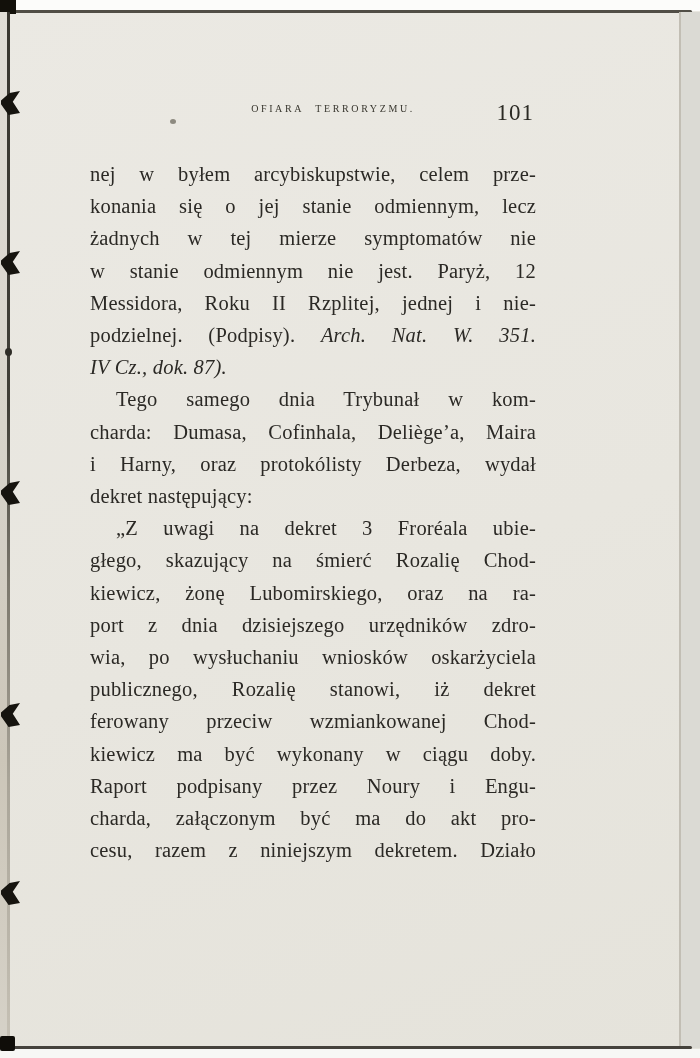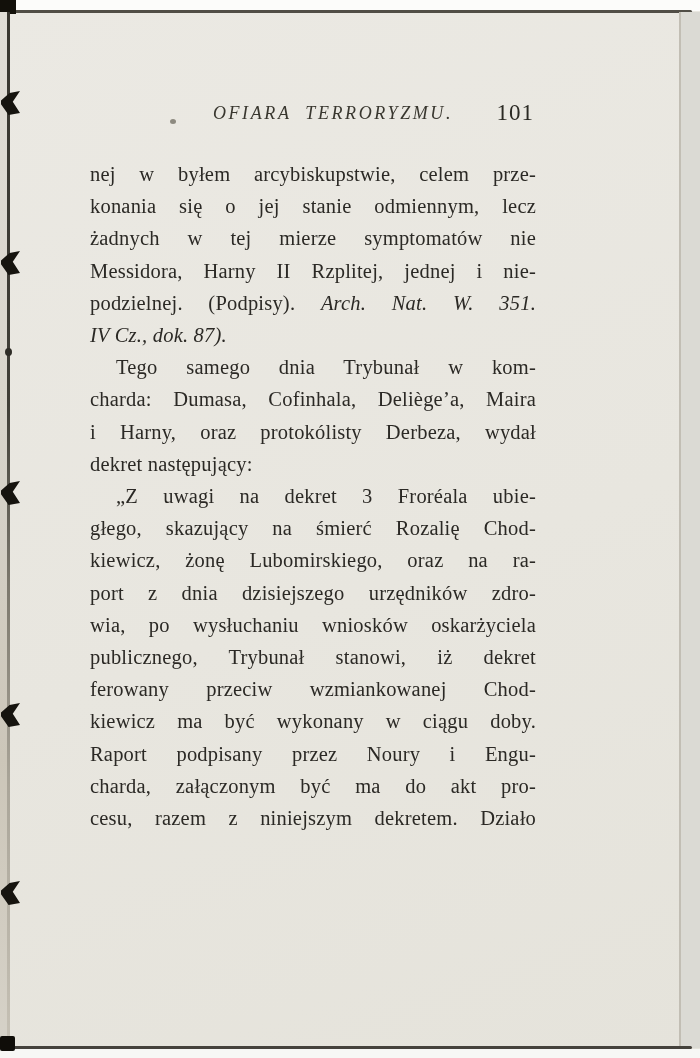--- a/index.html
+++ b/index.html
@@ -21,22 +21,22 @@
   .right-rule{position:absolute;left:679px;top:12px;width:2px;height:1036px;background:#c2beb4;}
   .right-strip{position:absolute;left:681px;top:12px;width:19px;height:1036px;background:#dbdad4;}
   .bottom-rule{position:absolute;left:0;top:1046px;width:692px;height:3px;background:#45423c;border-radius:2px;}
   .bottom-strip{position:absolute;left:0;top:1049px;width:700px;height:9px;background:#f7f7f5;}
   .bottom-corner-mark{position:absolute;left:0;top:1036px;width:15px;height:15px;background:#0f0d08;border-radius:2px;}
   .speck{position:absolute;left:170px;top:119px;width:6px;height:5px;background:#7d796e;border-radius:50%;opacity:.85;}
 
   .running-header{position:absolute;left:90px;top:103px;width:446px;height:26px;}
   .running-title{
     display:block;text-align:center;padding-left:40px;
-    font-size:18px;letter-spacing:2.6px;word-spacing:7px;
-    color:#39372f;font-weight:400;font-style:italic;
+    font-size:10px;letter-spacing:2.6px;word-spacing:7px;
+    color:#39372f;font-weight:400;
   }
   .page-number{
     position:absolute;right:2px;top:-3px;font-size:23px;
     letter-spacing:1px;color:#2b2a24;
   }
 
   .text-block{
     position:absolute;left:90px;top:158px;width:446px;
     font-size:20.5px;line-height:32.2px;color:#2b2925;
     letter-spacing:.2px;
@@ -76,33 +76,34 @@
 
   <div class="running-header">
     <span class="running-title">OFIARA TERRORYZMU.</span>
     <span class="page-number">101</span>
   </div>
 
   <div class="text-block">
       <div class="line"><span>nej w byłem arcybiskupstwie, celem prze-</span></div>
       <div class="line"><span>konania się o jej stanie odmiennym, lecz</span></div>
       <div class="line"><span>żadnych w tej mierze symptomatów nie</span></div>
-      <div class="line"><span>Messidora, Harny II Rzplitej, jednej i nie-</span></div>
+      <div class="line"><span>w stanie odmiennym nie jest. Paryż, 12</span></div>
+      <div class="line"><span>Messidora, Roku II Rzplitej, jednej i nie-</span></div>
       <div class="line"><span>podzielnej. (Podpisy). </span><i>Arch. Nat. W. 351.</i></div>
       <div class="line short"><i>IV Cz., dok. 87).</i></div>
       <div class="line indent"><span>Tego samego dnia Trybunał w kom-</span></div>
       <div class="line"><span>charda: Dumasa, Cofinhala, Deliège’a, Maira</span></div>
       <div class="line"><span>i Harny, oraz protokólisty Derbeza, wydał</span></div>
       <div class="line short"><span>dekret następujący:</span></div>
       <div class="line indent"><span>„Z uwagi na dekret 3 Froréala ubie-</span></div>
       <div class="line"><span>głego, skazujący na śmierć Rozalię Chod-</span></div>
       <div class="line"><span>kiewicz, żonę Lubomirskiego, oraz na ra-</span></div>
       <div class="line"><span>port z dnia dzisiejszego urzędników zdro-</span></div>
       <div class="line"><span>wia, po wysłuchaniu wniosków oskarżyciela</span></div>
-      <div class="line"><span>publicznego, Trybunał stanowi, iż dekret</span></div>
+      <div class="line"><span>publicznego, Rozalię stanowi, iż dekret</span></div>
       <div class="line"><span>ferowany przeciw wzmiankowanej Chod-</span></div>
       <div class="line"><span>kiewicz ma być wykonany w ciągu doby.</span></div>
       <div class="line"><span>Raport podpisany przez Noury i Engu-</span></div>
       <div class="line"><span>charda, załączonym być ma do akt pro-</span></div>
       <div class="line"><span>cesu, razem z niniejszym dekretem. Działo</span></div>
     </div>
 
 </div>
 
 </body></html>

